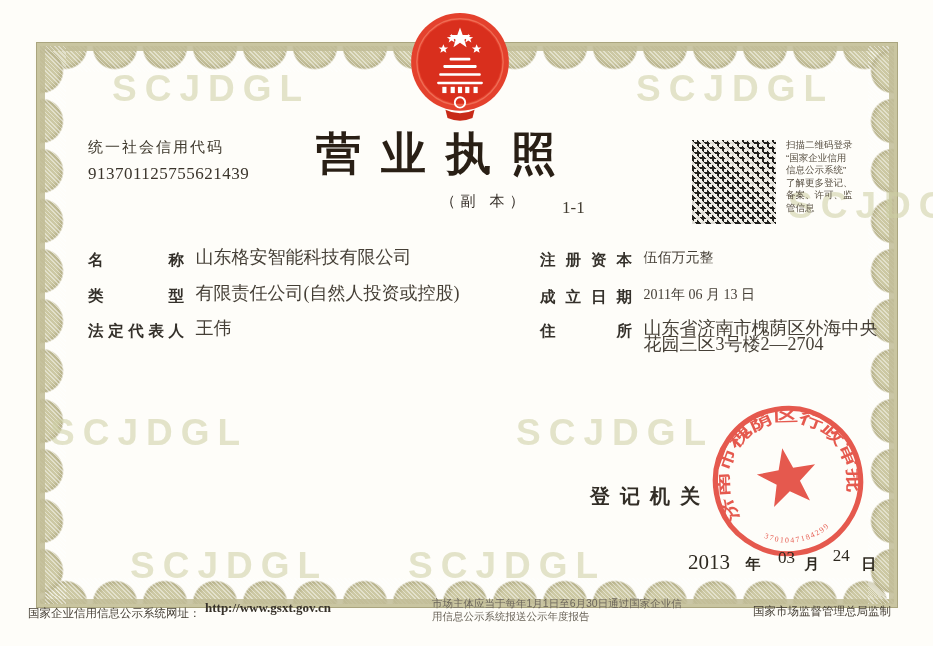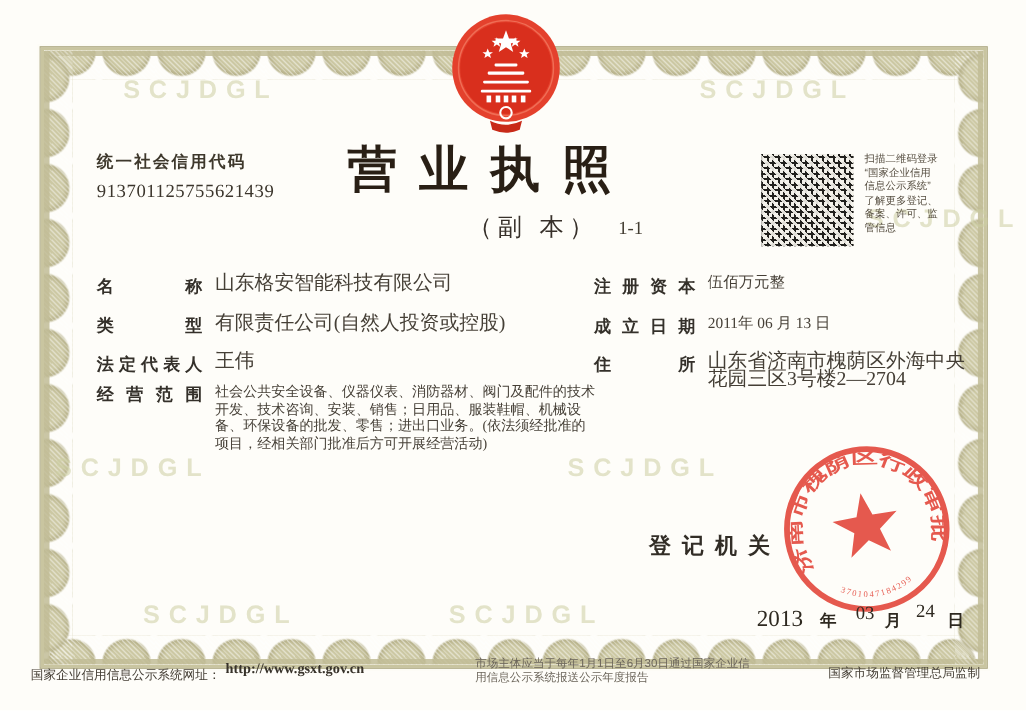--- a/index.html
+++ b/index.html
@@ -35,31 +35,31 @@
       radial-gradient(24px 24px at 1px 25px,#ccc8a3 16px,#b8b38c 21px,rgba(184,179,140,0) 23px);
     background-size:26px 50px;background-repeat:repeat-y;
     box-shadow:inset 5px 0 0 rgba(193,188,151,.85);}
   .strip.right{top:3px;bottom:3px;right:3px;width:26px;
     background-image:
       repeating-linear-gradient(45deg,rgba(255,255,255,.45) 0 1px,rgba(0,0,0,0) 1px 3px),
       radial-gradient(24px 24px at 25px 25px,#ccc8a3 16px,#b8b38c 21px,rgba(184,179,140,0) 23px);
     background-size:26px 50px;background-repeat:repeat-y;
     box-shadow:inset -5px 0 0 rgba(193,188,151,.85);}
   
-  .wm{position:absolute;font-weight:bold;font-size:23px;letter-spacing:8px;
+  .wm{position:absolute;font-weight:bold;font-size:37px;letter-spacing:8px;
       color:#cdcfa3;opacity:.55;pointer-events:none;white-space:nowrap;}
   
   .credit{position:absolute;left:88px;top:138px;}
-  .credit .lbl{font-weight:bold;font-size:15px;letter-spacing:2px;color:#3e382c;}
+  .credit .lbl{font-weight:normal;font-size:15px;letter-spacing:2px;color:#3e382c;}
   .credit .code{margin-top:7px;font-family:"Liberation Serif",serif;font-size:17px;
                 letter-spacing:.5px;color:#3b352c;}
   .title{position:absolute;left:296px;top:124px;width:340px;text-align:left;
          font-weight:900;font-size:45px;letter-spacing:20px;text-indent:20px;color:#291f15;}
   .subtitle{position:absolute;left:420px;top:192px;width:130px;text-align:center;
-            font-size:22px;letter-spacing:5px;color:#37302a;}
+            font-size:15px;letter-spacing:5px;color:#37302a;}
   .copyno{position:absolute;left:562px;top:198px;font-family:"Liberation Serif",serif;
           font-size:17px;color:#423c31;}
   .qr{position:absolute;left:692px;top:140px;width:84px;height:84px;
       background-image:
         repeating-linear-gradient(45deg,rgba(245,243,236,.9) 0 3px,rgba(0,0,0,0) 3px 7px),
         repeating-linear-gradient(0deg,#21201d 0 2px,rgba(0,0,0,0) 2px 5px),
         repeating-linear-gradient(90deg,#21201d 0 2px,#f2f0e9 2px 5px);}
   .qr-caption{position:absolute;left:786px;top:139px;width:82px;font-size:9.5px;
               line-height:12.5px;color:#564e41;white-space:pre-line;}
   
@@ -159,24 +159,20 @@
     <span class="flabel">名称</span>
     <span class="fvalue">山东格安智能科技有限公司</span>
   </div>
   <div class="row lrow" style="left:88px;top:321px;">
     <span class="flabel">法定代表人</span>
     <span class="fvalue">王伟</span>
   </div>
   <div class="row lrow" style="left:88px;top:286px;">
     <span class="flabel">类型</span>
     <span class="fvalue">有限责任公司(自然人投资或控股)</span>
-  </div>
-  <div class="row lrow scope" style="left:88px;top:349px;">
-    <span class="flabel">经营范围</span>
-    <span class="fvalue">社会公共安全设备、仪器仪表、消防器材、阀门及配件的技术开发、技术咨询、安装、销售；日用品、服装鞋帽、机械设备、环保设备的批发、零售；进出口业务。(依法须经批准的项目，经相关部门批准后方可开展经营活动)</span>
   </div>
 
   <div class="row rrow" style="left:540px;top:250px;">
     <span class="flabel">注册资本</span>
     <span class="fvalue" style="font-size:14px;">伍佰万元整</span>
   </div>
   <div class="row rrow" style="left:540px;top:287px;">
     <span class="flabel">成立日期</span>
     <span class="fvalue" style="font-size:14px;">2011年  06 月 13  日</span>
   </div>

